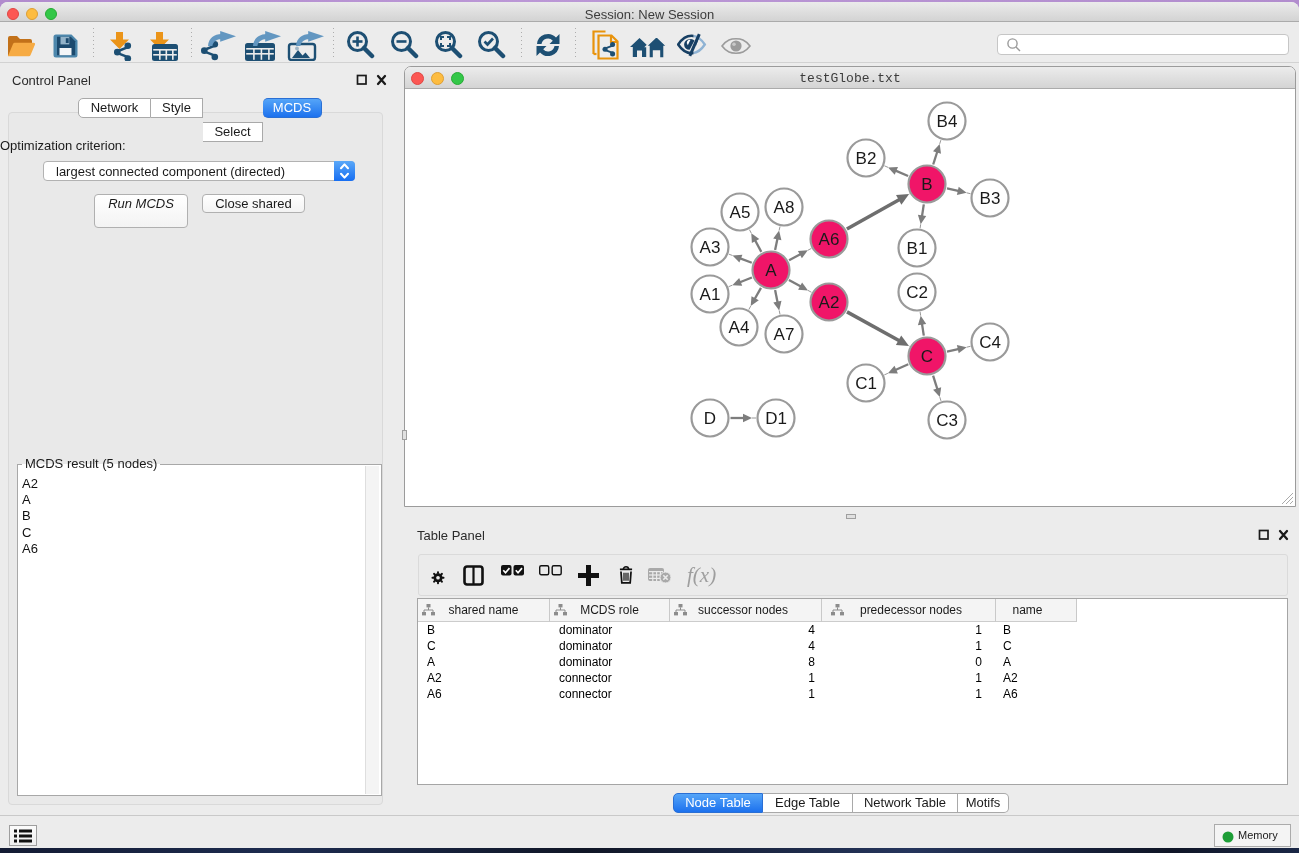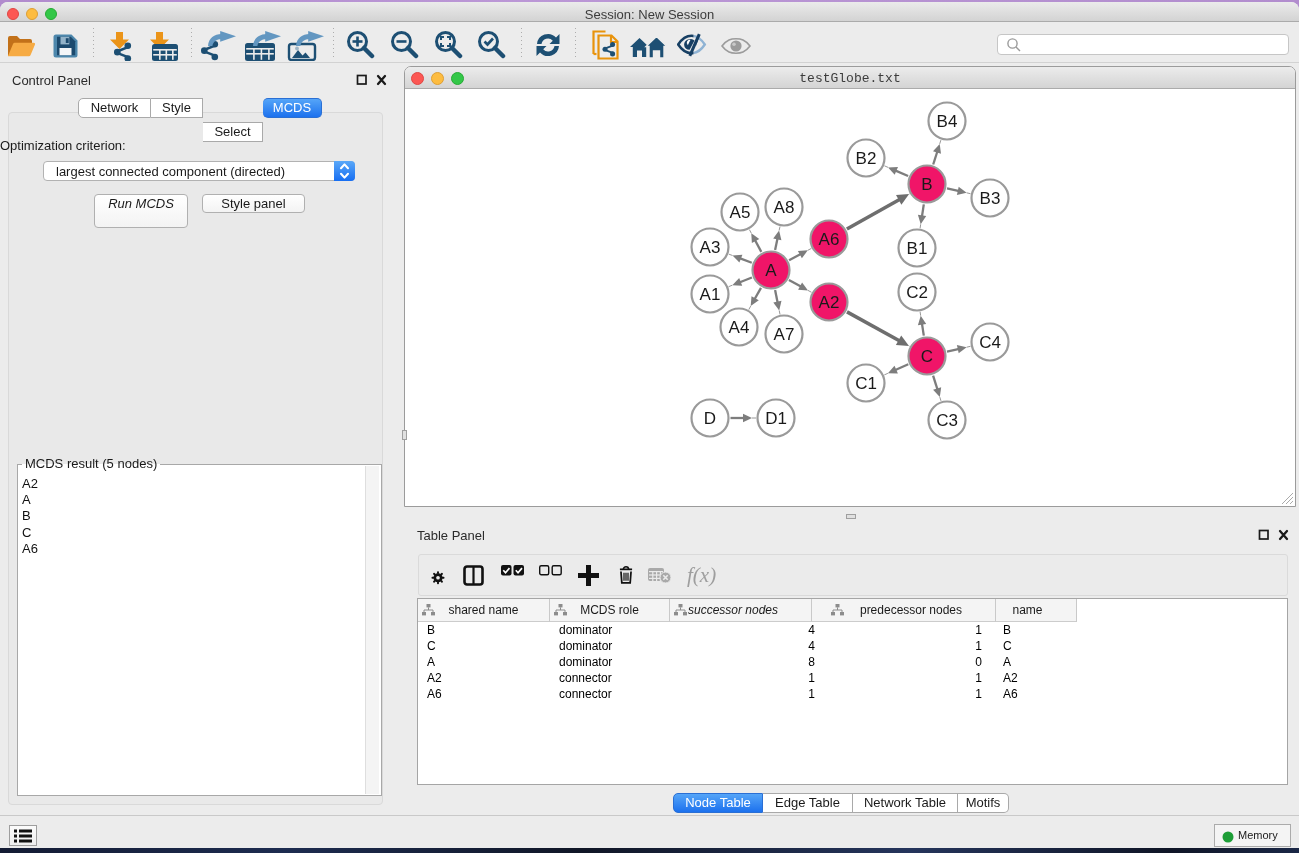--- a/index.html
+++ b/index.html
@@ -263,21 +263,21 @@
   <div id="dropdown">
       <span style="position:absolute;left:12px;top:1px;">largest connected component (directed)</span>
     <div class="step">
         <svg width="21" height="20" viewBox="0 0 21 20" style="position:absolute;left:0;top:0;">
 <path d="M7 7.2 L10.5 3.4 L14 7.2" fill="none" stroke="#fff" stroke-width="2.1" stroke-linecap="round" stroke-linejoin="round"></path>
 <path d="M7 12.8 L10.5 16.6 L14 12.8" fill="none" stroke="#fff" stroke-width="2.1" stroke-linecap="round" stroke-linejoin="round"></path>
         </svg>
       </div>
   </div>
   <div class="btn" style="left:94px;top:192px;width:94px;height:34px;line-height:17px;font-style:italic;">Run MCDS</div>
-  <div class="btn" style="left:202px;top:192px;width:103px;height:19px;line-height:17px;">Style panel</div>
+  <div class="btn" style="left:202px;top:192px;width:103px;height:19px;line-height:17px;">Close shared</div>
   <div id="groupbox">
     <div id="gb-scroll"></div>
     <div id="gb-list">A2<br>A<br>B<br>C<br>A6</div>
   </div>
   <div id="gb-label">MCDS result (5 nodes)</div>
 
   <div id="nw">
     <div id="nw-tb">
       <div class="tl" style="left:6px;background:#fc5753;border:0.5px solid #df4744;"></div>
       <div class="tl" style="left:26px;background:#fdbc40;border:0.5px solid #de9f34;"></div>
@@ -471,21 +471,21 @@
         </svg>
 <div class="hcell" style="left:132px;width:120px;">MCDS role</div>
 <svg class="icon" style="left:136px;top:5px;" width="13" height="12" viewBox="0 0 13 12">
 <g fill="#8c8c8c">
             <rect x="4.5" y="0" width="4" height="3.4"></rect>
             <rect x="0" y="8" width="4" height="3.4"></rect>
             <rect x="9" y="8" width="4" height="3.4"></rect>
           </g>
 <path d="M6.5 3.4 v2.6 M2 8 v-2 h9 v2" stroke="#8c8c8c" stroke-width="1" fill="none"></path>
         </svg>
-<div class="hcell" style="left:237px;width:157px;font-style:italic;">successor nodes</div>
+<div class="hcell" style="left:247px;width:157px;">successor nodes</div>
 <svg class="icon" style="left:256px;top:5px;" width="13" height="12" viewBox="0 0 13 12">
 <g fill="#8c8c8c">
             <rect x="4.5" y="0" width="4" height="3.4"></rect>
             <rect x="0" y="8" width="4" height="3.4"></rect>
             <rect x="9" y="8" width="4" height="3.4"></rect>
           </g>
 <path d="M6.5 3.4 v2.6 M2 8 v-2 h9 v2" stroke="#8c8c8c" stroke-width="1" fill="none"></path>
         </svg>
 <div class="hcell" style="left:409px;width:169px;">predecessor nodes</div>
 <svg class="icon" style="left:413px;top:5px;" width="13" height="12" viewBox="0 0 13 12">

